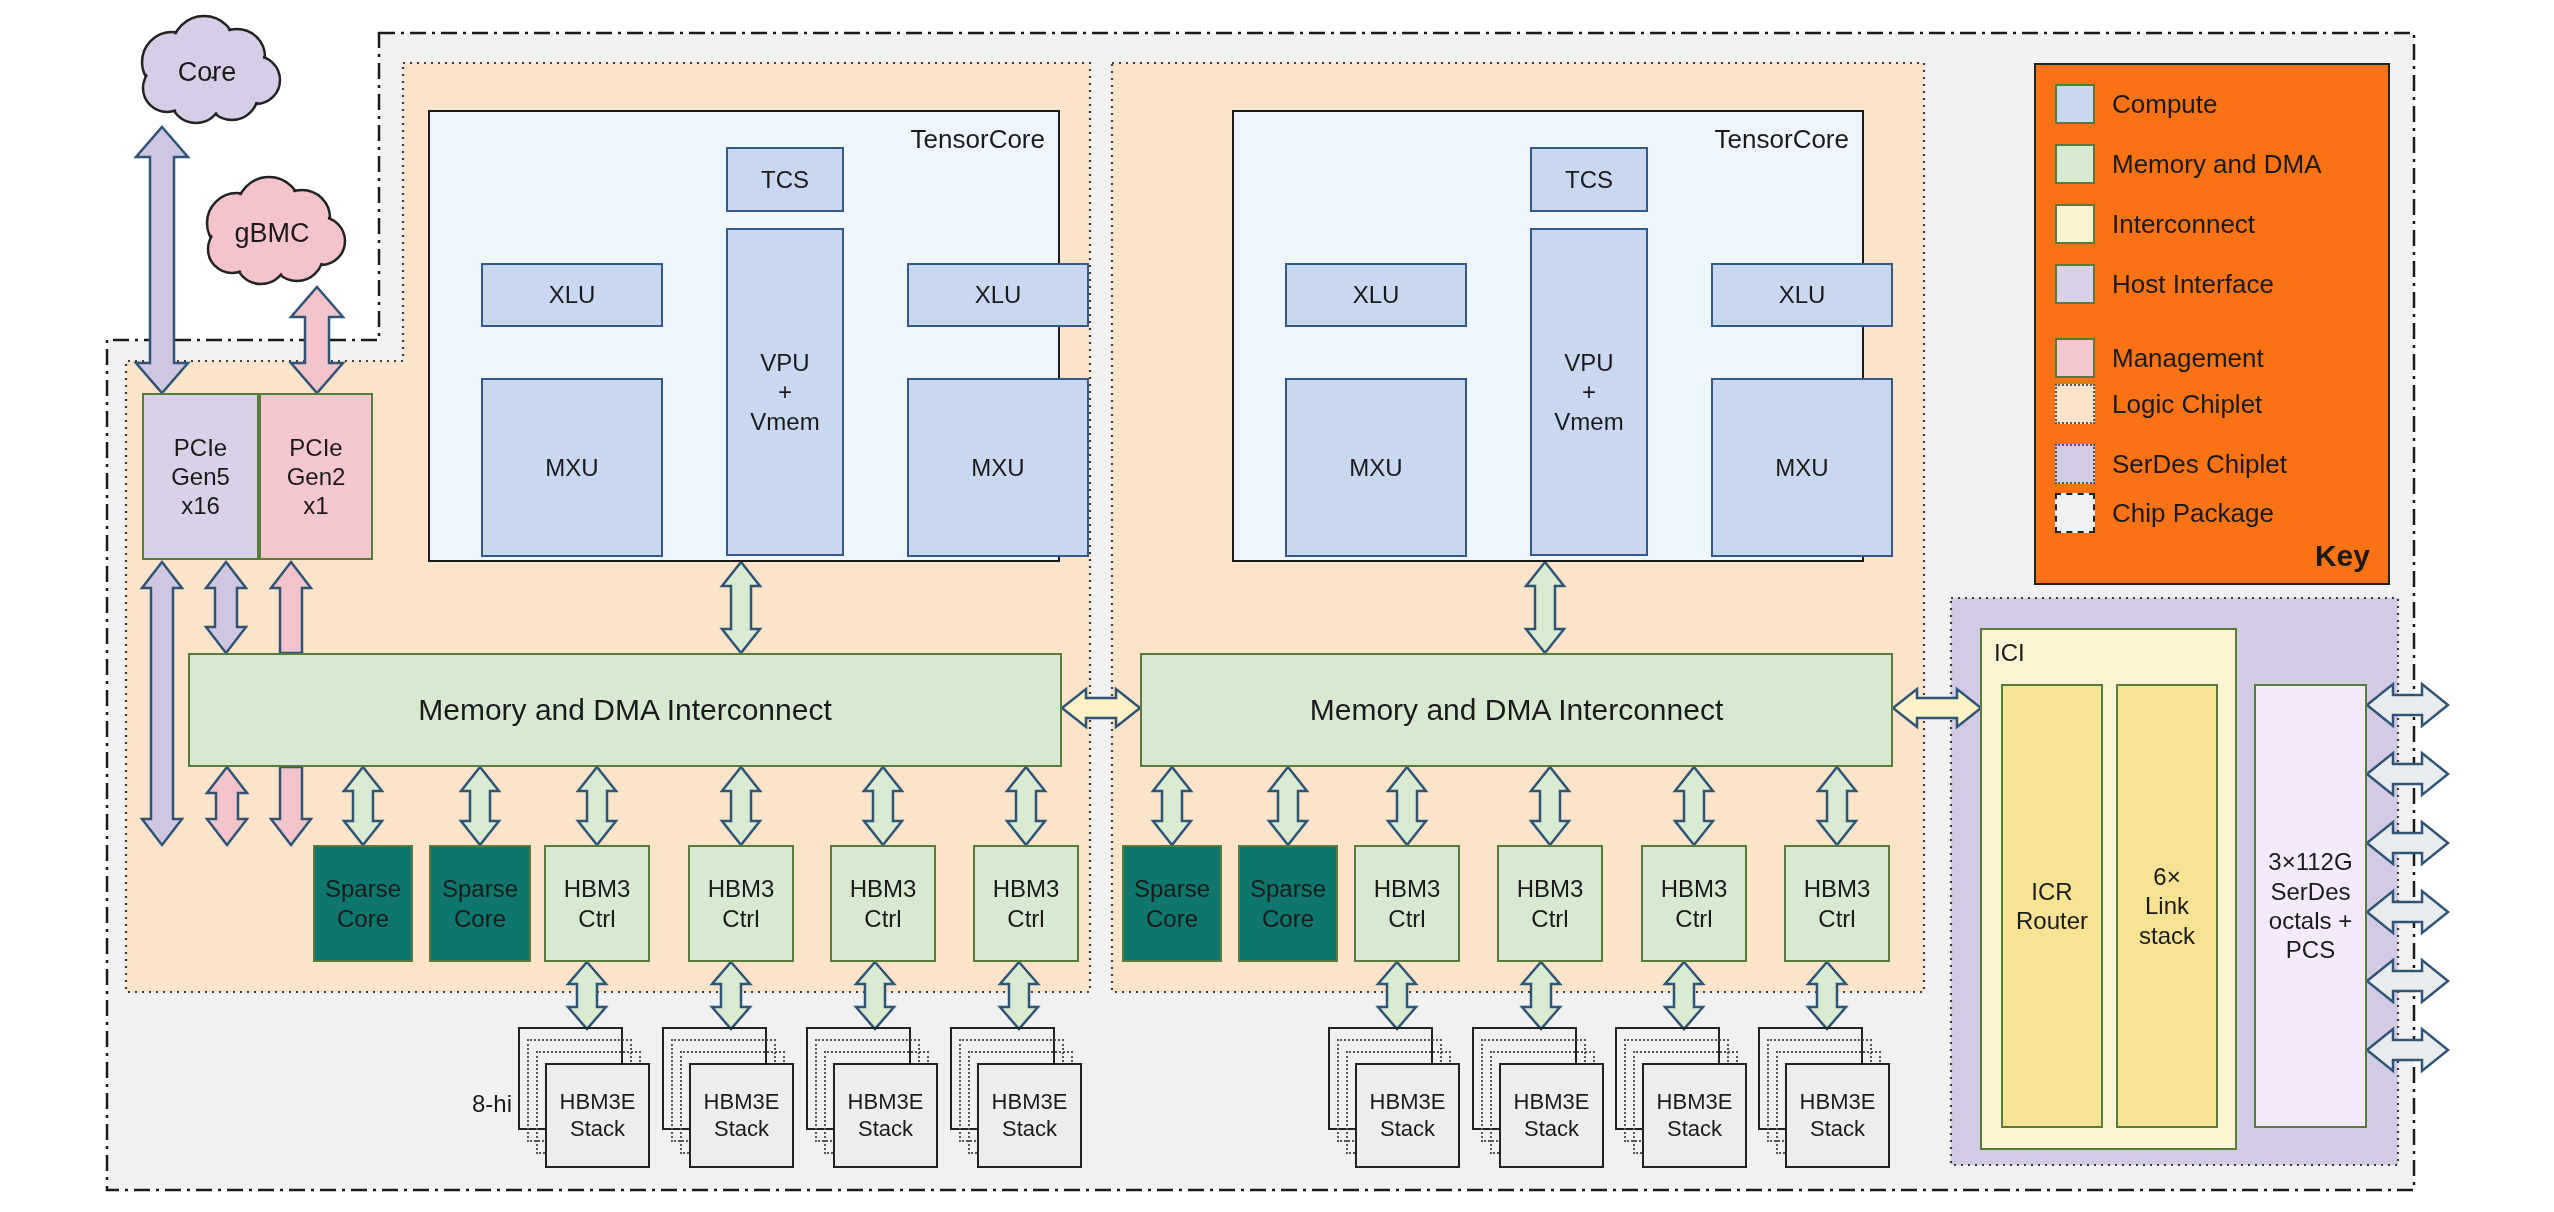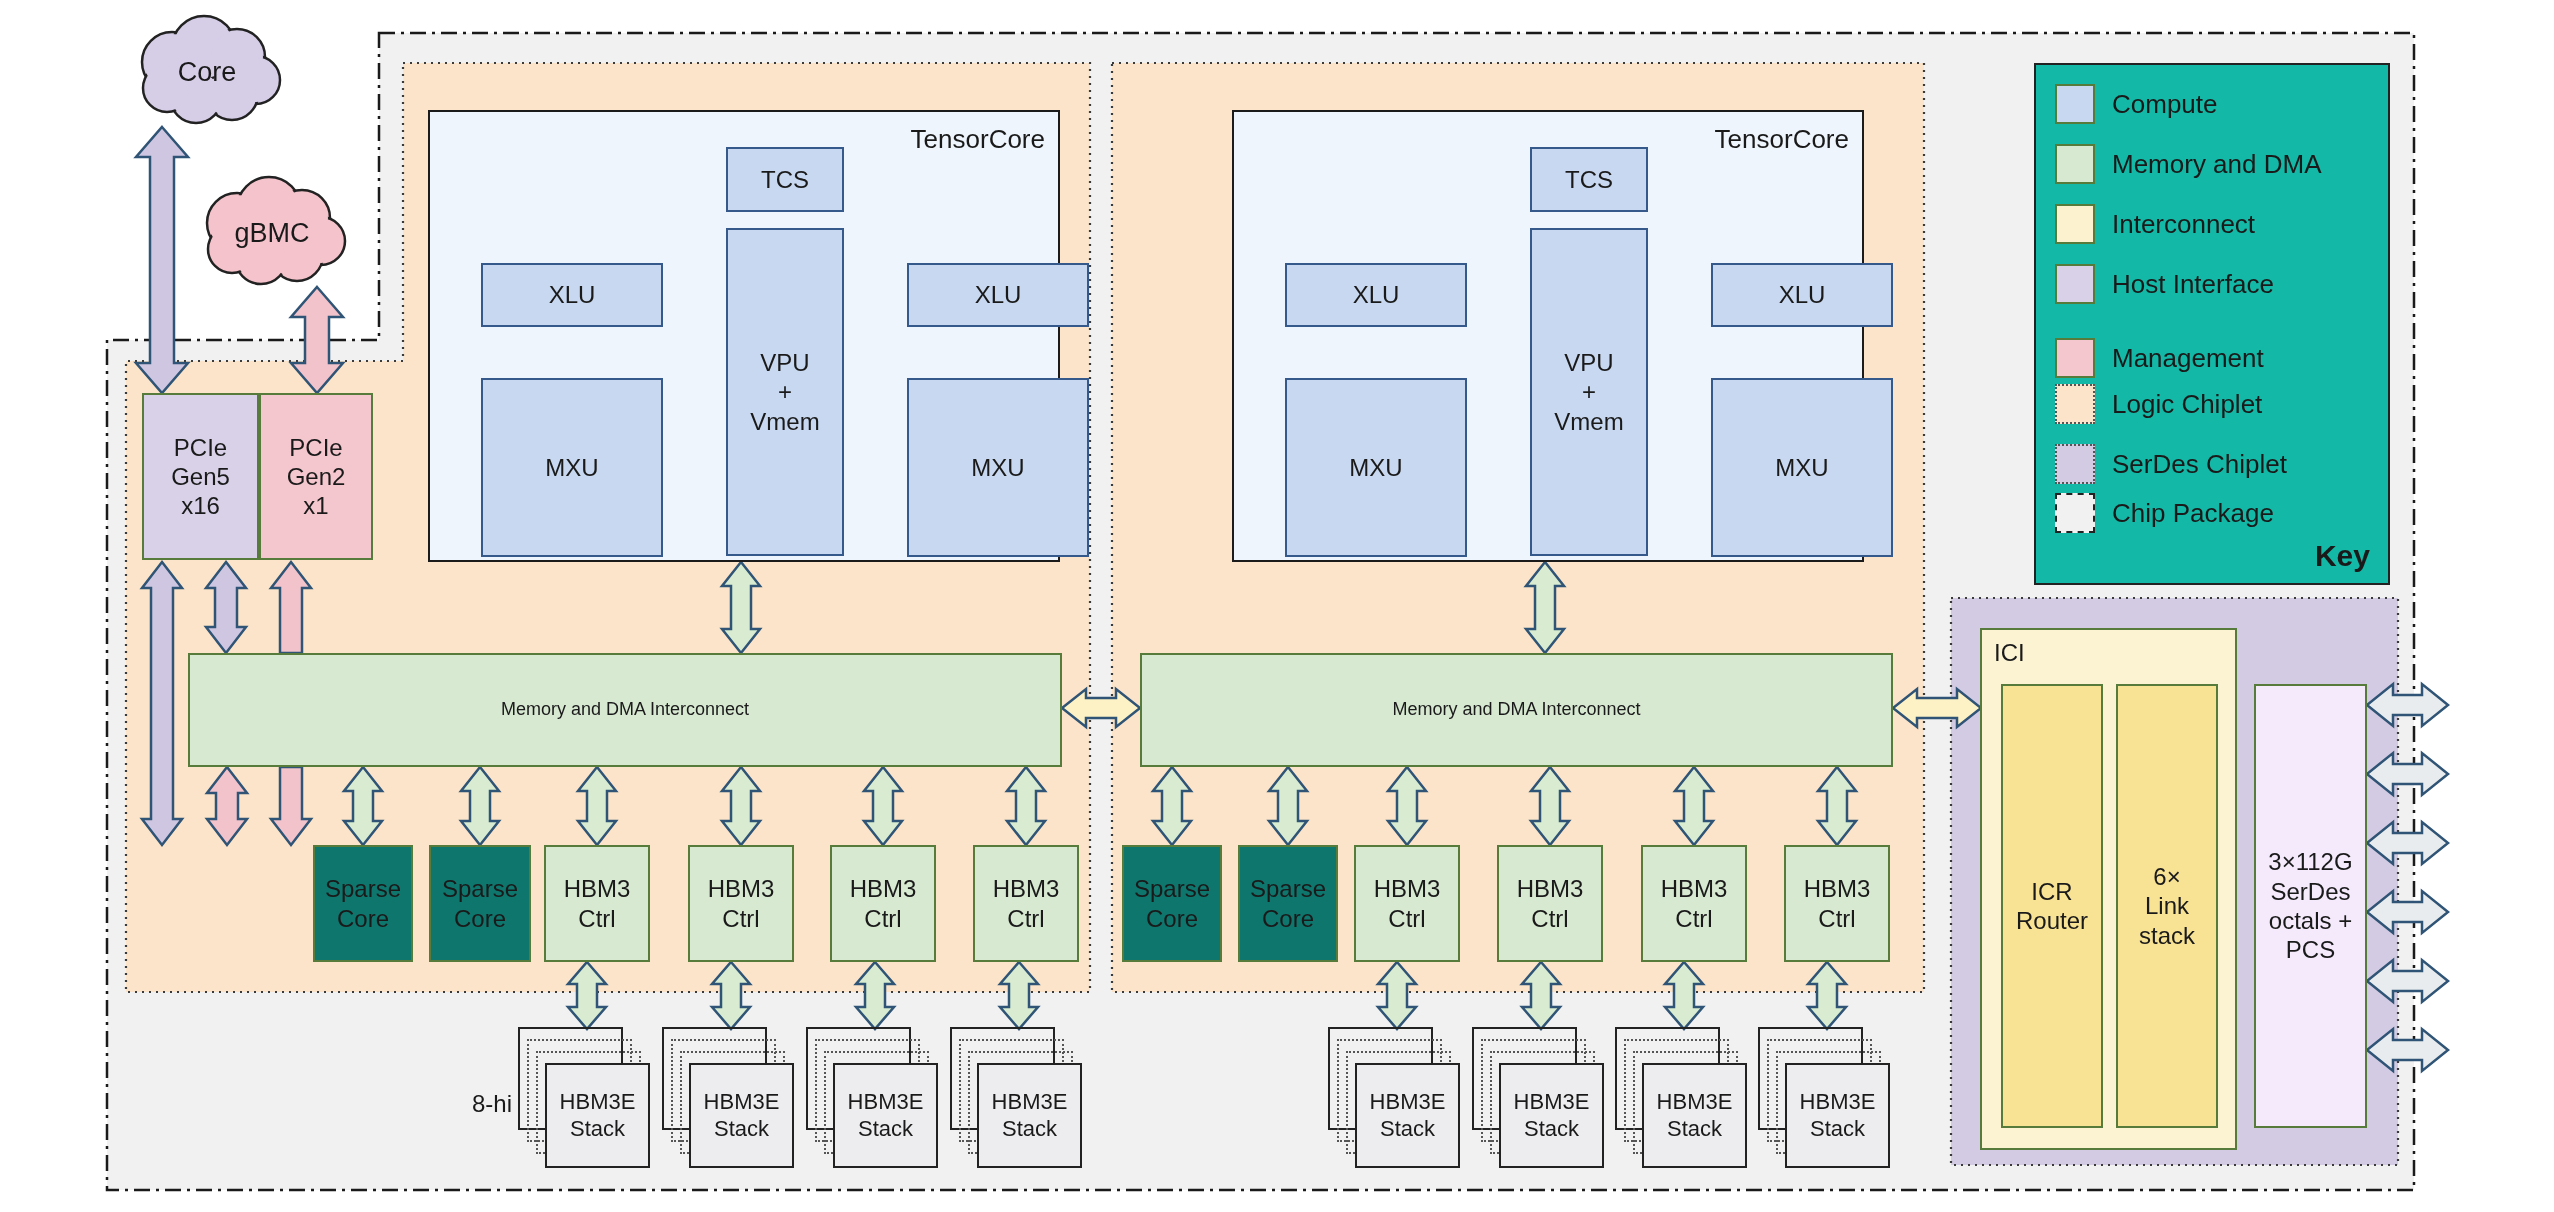--- a/index.html
+++ b/index.html
@@ -17,22 +17,22 @@
   .red    {background:#d8a69d;border:2px solid #567b3a;}
   .tcbox  {background:#eff5fd;border:2.5px solid #1b1b1b;}
   .yel-o  {background:#fcf3d2;border:2px solid #567b3a;}
   .yel-i  {background:#f8e294;border:2px solid #567b3a;}
   .serdes {background:#f4eafb;border:2px solid #567b3a;}
   .stk-f  {background:#ededef;border:2px solid #222;font-size:22px;}
   .stk-b  {position:absolute;border:2px solid #222;box-sizing:border-box;}
   .stk-d  {position:absolute;border:2px dotted #555;box-sizing:border-box;}
   .lbl{position:absolute;display:flex;align-items:center;box-sizing:border-box;}
   .tclabel{position:absolute;text-align:right;font-size:26px;box-sizing:border-box;}
-  .icbar{font-size:18px;}
-  .legend{position:absolute;background:#14b8a6;border:2.5px solid #222;box-sizing:border-box;}
+  .icbar{font-size:30px;}
+  .legend{position:absolute;background:#f97316;border:2.5px solid #222;box-sizing:border-box;}
   .leg-row{position:absolute;left:0;width:100%;height:40px;}
   .leg-sw{position:absolute;left:19px;top:0;width:40px;height:40px;box-sizing:border-box;}
   .leg-lb{position:absolute;left:76px;top:0;height:40px;display:flex;align-items:center;font-size:26px;}
   .sw-compute {background:#c8d8f0;border:2px solid #567b3a;}
   .sw-memory  {background:#d8e9d2;border:2px solid #567b3a;}
   .sw-ici     {background:#fdf2cf;border:2px solid #567b3a;}
   .sw-host    {background:#d8d1e8;border:2px solid #567b3a;}
   .sw-mgmt    {background:#f4c6cd;border:2px solid #567b3a;}
   .sw-logic   {background:#fbe4c9;border:2px dotted #555;}
   .sw-serdes  {background:#d2cbe3;border:2px dotted #555;}

